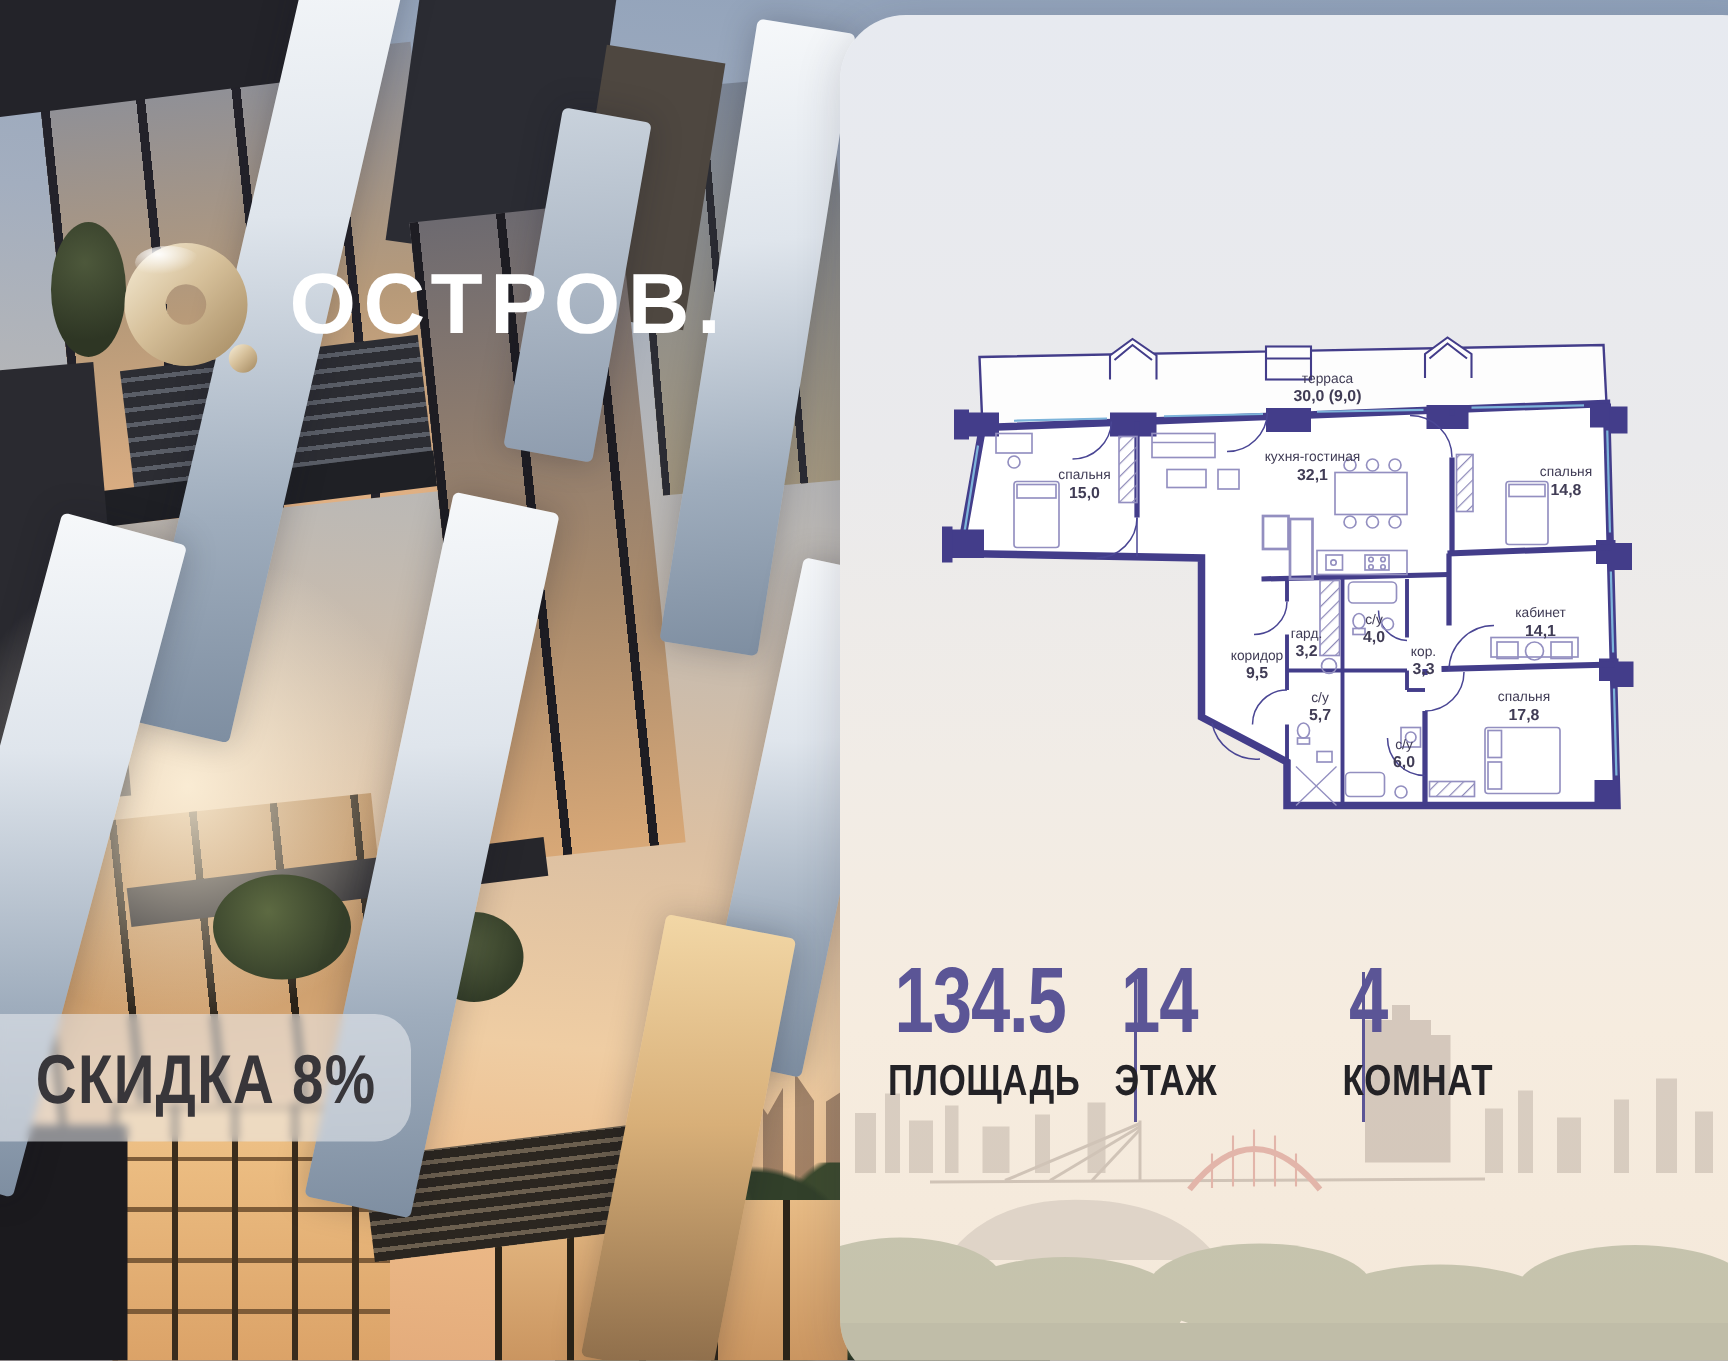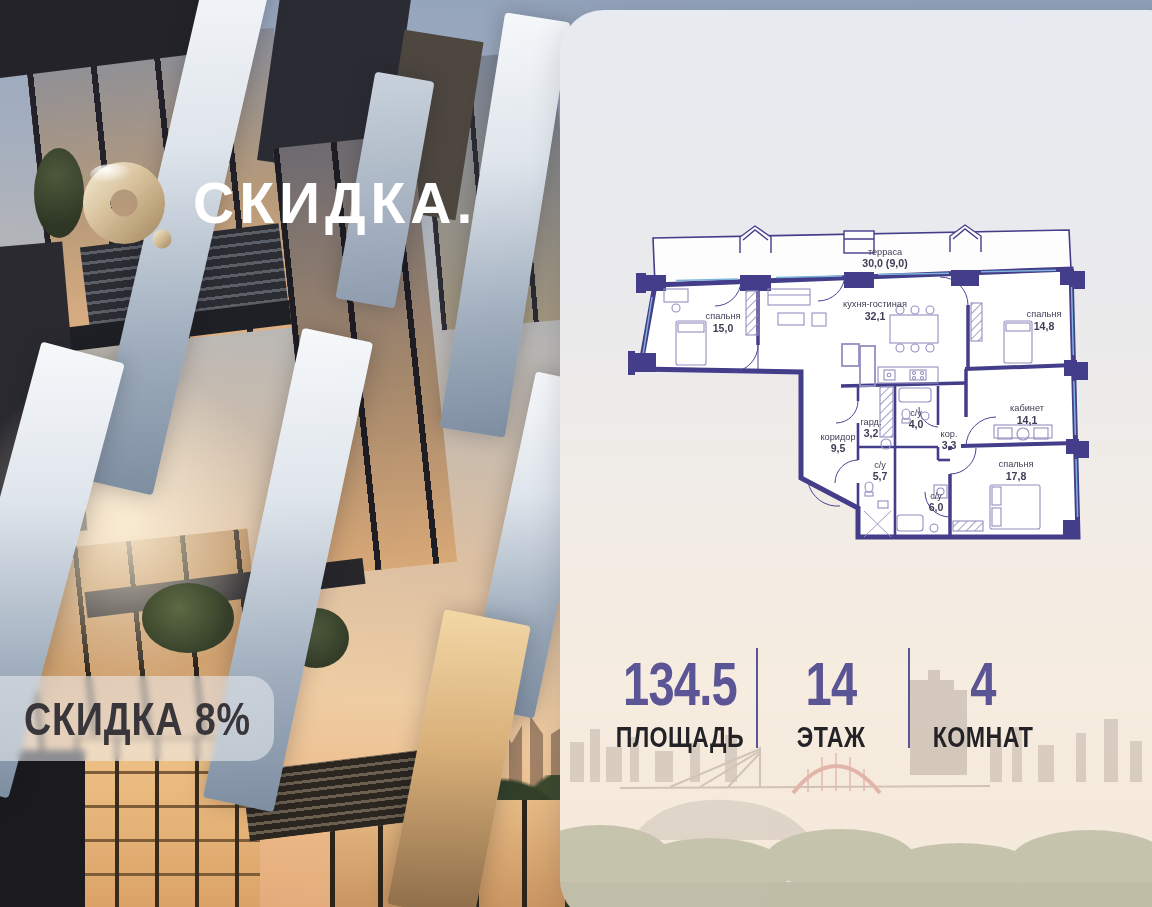--- a/index.html
+++ b/index.html
@@ -82,21 +82,21 @@
   
   .card{position:absolute;left:560px;top:10px;right:-40px;bottom:-16px;border-radius:44px;overflow:hidden;
       background:linear-gradient(180deg,#e7eaf0 0%,#eaeaec 32%,#f1ece6 55%,#f6ecdf 74%,#f4e8d9 100%);
       box-shadow:0 6px 30px rgba(40,40,60,.18);}
   .city{position:absolute;left:0;top:637px;width:632px;height:284px;opacity:.34;}
   .plan{position:absolute;left:68px;top:205px;width:470px;height:340px;}
   .plan svg{font-family:"Liberation Sans",sans-serif;}
   .rname{font-size:9.2px;fill:#403c55;}
   .rval{font-size:10.6px;fill:#403c55;font-weight:bold;}
   
-  .stat{position:absolute;width:220px;transform:translateX(-50%);text-align:center;top:628px;margin-top:16px;}
+  .stat{position:absolute;width:220px;transform:translateX(-50%);top:628px;}
   .stat .v{display:block;font-size:62px;line-height:60px;font-weight:bold;color:#5b5596;
       transform:scaleX(.76);letter-spacing:-1px;}
   .stat .l{display:block;margin-top:9px;font-size:29px;line-height:28px;font-weight:bold;color:#232226;
       transform:scaleX(.80);letter-spacing:.5px;}
   .vdiv{position:absolute;top:638px;width:2px;height:100px;background:#5b5596;}
 </style>
 </head>
 <body>
 
 <div class="photo">
@@ -141,21 +141,21 @@
       <radialGradient id="hl" cx="0.35" cy="0.25" r="0.6">
         <stop offset="0" stop-color="#ffffff" stop-opacity="0.95"></stop>
         <stop offset="1" stop-color="#ffffff" stop-opacity="0"></stop>
       </radialGradient>
     </defs>
     <path fill="url(#gold)" fill-rule="evenodd" d="M42,4 a41,41 0 1 0 0,82 a41,41 0 1 0 0,-82 z M42,31.5 a13.5,13.5 0 1 1 0,27 a13.5,13.5 0 1 1 0,-27 z"></path>
     <ellipse cx="30" cy="17" rx="22" ry="11" fill="url(#hl)"></ellipse>
     <circle cx="80" cy="81" r="9.5" fill="url(#gold)"></circle>
   </svg>
 </div>
-<div class="logo-text">СКИДКА.</div>
+<div class="logo-text">ОСТРОВ.</div>
 
 <div class="badge">
   <span>СКИДКА 8%</span>
 </div>
 
 <div class="card">
 
   <svg class="city" viewBox="0 0 632 284">
     <g fill="#a3948a">
       <rect x="10" y="95" width="14" height="40"></rect>

